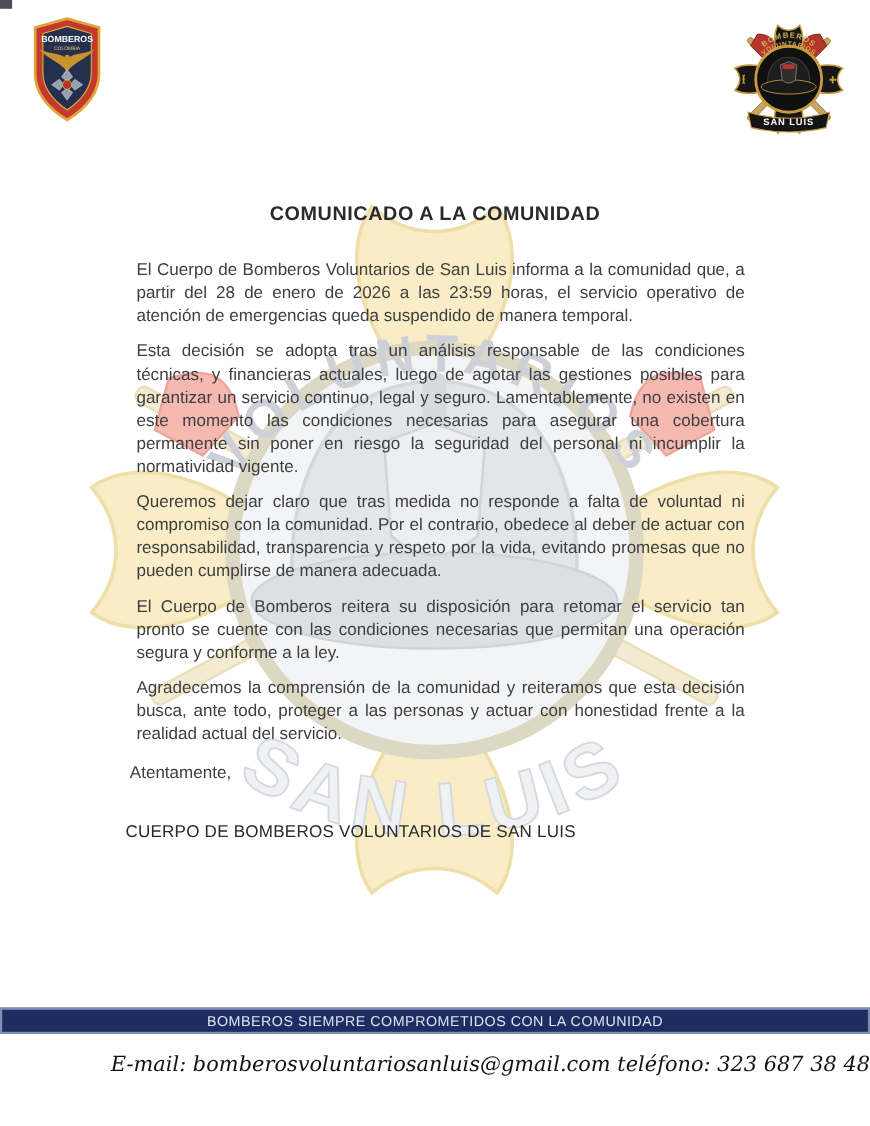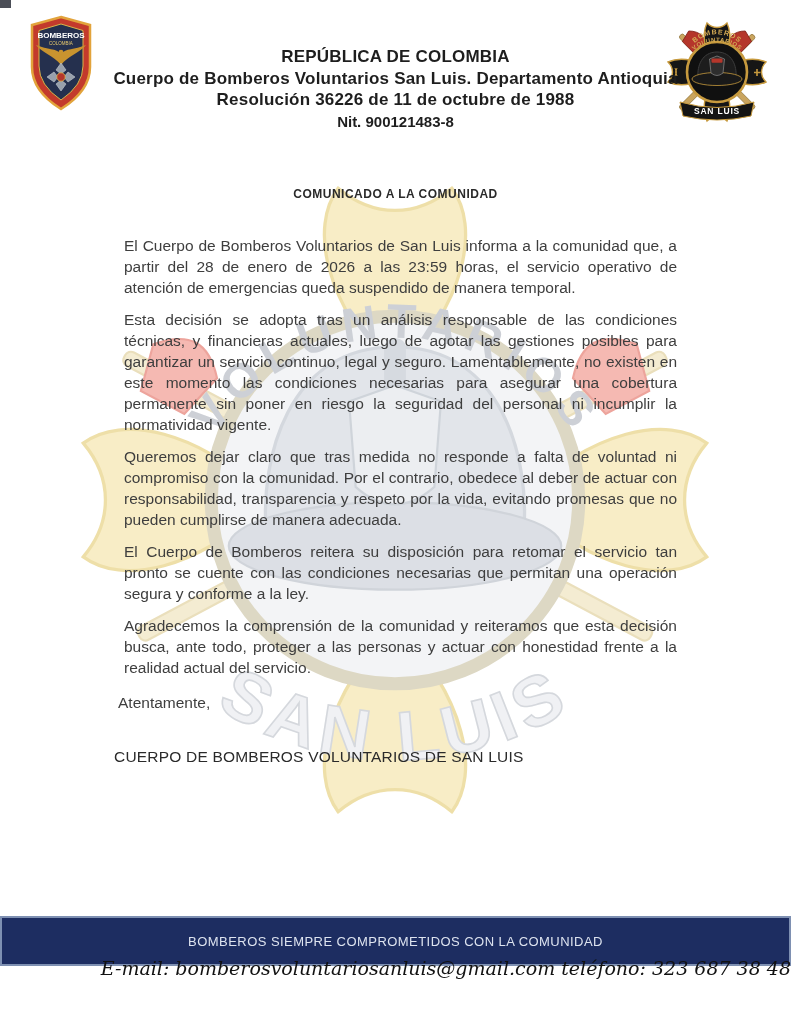--- a/index.html
+++ b/index.html
@@ -29,31 +29,31 @@
   }
   .header-text .h-line{font-size:17px;line-height:21.5px;letter-spacing:.2px;}
   .header-text .h-nit{font-size:15px;line-height:21px;}
   
   .letter{
     position:absolute;left:114px;width:563px;top:184px;z-index:2;
     color:#3e3e3e;font-size:15.5px;line-height:21px;
   }
   .letter h1{
     margin:0 0 30px 0;text-align:center;color:#2a2a2a;
-    font-size:12px;letter-spacing:.5px;font-weight:bold;
+    font-size:18px;letter-spacing:.5px;font-weight:bold;
   }
   .letter p{margin:0 0 11px 10px;text-align:justify;}
   .letter p.closing{margin:14px 0 0 4px;text-align:left;}
   .letter p.signature{
     margin:33px 0 0 0;text-align:left;font-weight:normal;
     color:#2a2a2a;letter-spacing:.2px;
   }
   
   .banner{
-    position:absolute;left:0;right:0;top:916px;height:50px;z-index:2;
+    position:absolute;left:0;right:0;top:916px;height:24px;z-index:2;
     background:#1d2d61;border:2px solid #7e90b2;box-sizing:border-box;
     display:flex;align-items:center;justify-content:center;
     color:#dde3ef;font-size:13px;letter-spacing:.45px;
   }
   .contact{
     position:absolute;left:0;right:0;top:957px;z-index:2;
     text-align:right;color:#121212;
     font-family:"DejaVu Serif","Liberation Serif",serif;
     font-style:italic;font-size:19px;
   }
@@ -152,26 +152,20 @@
       <ellipse cx="57" cy="63" rx="25" ry="6.5" fill="#191919" stroke="#c79a3e" stroke-width=".8"></ellipse>
       <path d="M57 40 L64.5 43 L63 57 Q57 62 51 57 L49.5 43 Z" fill="#2e2e2e" stroke="#8d8d8d" stroke-width=".7"></path>
       <rect x="51.5" y="42.5" width="11" height="4.2" rx="1" fill="#b5362b"></rect>
       <path d="M20 86 Q57 97 94 86 L91 100 Q57 108 23 100 Z" fill="#141414" stroke="#c79a3e" stroke-width="1"></path>
       <text x="57" y="98" text-anchor="middle" font-family="Liberation Sans, sans-serif" font-size="8.5" font-weight="bold" fill="#ffffff" letter-spacing=".8">SAN LUIS</text>
       <path d="M15 52 q3 4 0 8 M17 52 q-3 4 0 8" stroke="#c79a3e" stroke-width="1" fill="none"></path>
       <path d="M97 53 v7 M94 56.5 h6.5" stroke="#c79a3e" stroke-width="1.6" fill="none"></path>
     </svg>
   </div>
 
-  <header class="header-text">
-    <div class="h-line">REPÚBLICA DE COLOMBIA</div>
-    <div class="h-line">Cuerpo de Bomberos Voluntarios San Luis. Departamento Antioquia</div>
-    <div class="h-line">Resolución 36226 de 11 de octubre de 1988</div>
-    <div class="h-nit">Nit. 900121483-8</div>
-  </header>
 
   <main class="letter">
     <h1>COMUNICADO A LA COMUNIDAD</h1>
     <p>El Cuerpo de Bomberos Voluntarios de San Luis informa a la comunidad que, a partir del 28 de enero de 2026 a las 23:59 horas, el servicio operativo de atención de emergencias queda suspendido de manera temporal.</p>
     <p>Esta decisión se adopta tras un análisis responsable de las condiciones técnicas, y financieras actuales, luego de agotar las gestiones posibles para garantizar un servicio continuo, legal y seguro. Lamentablemente, no existen en este momento las condiciones necesarias para asegurar una cobertura permanente sin poner en riesgo la seguridad del personal ni incumplir la normatividad vigente.</p>
     <p>Queremos dejar claro que tras medida no responde a falta de voluntad ni compromiso con la comunidad. Por el contrario, obedece al deber de actuar con responsabilidad, transparencia y respeto por la vida, evitando promesas que no pueden cumplirse de manera adecuada.</p>
     <p>El Cuerpo de Bomberos reitera su disposición para retomar el servicio tan pronto se cuente con las condiciones necesarias que permitan una operación segura y conforme a la ley.</p>
     <p>Agradecemos la comprensión de la comunidad y reiteramos que esta decisión busca, ante todo, proteger a las personas y actuar con honestidad frente a la realidad actual del servicio.</p>
     <p class="closing">Atentamente,</p>
     <p class="signature">CUERPO DE BOMBEROS VOLUNTARIOS DE SAN LUIS</p>

